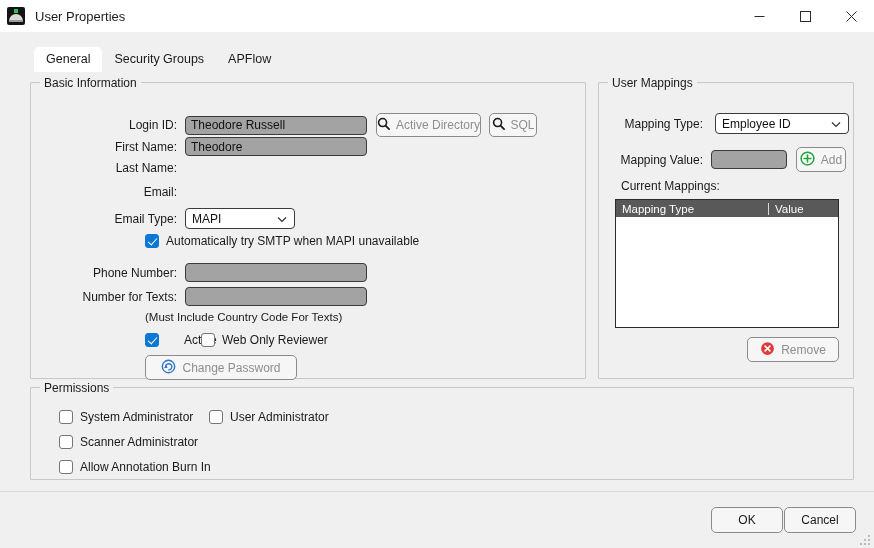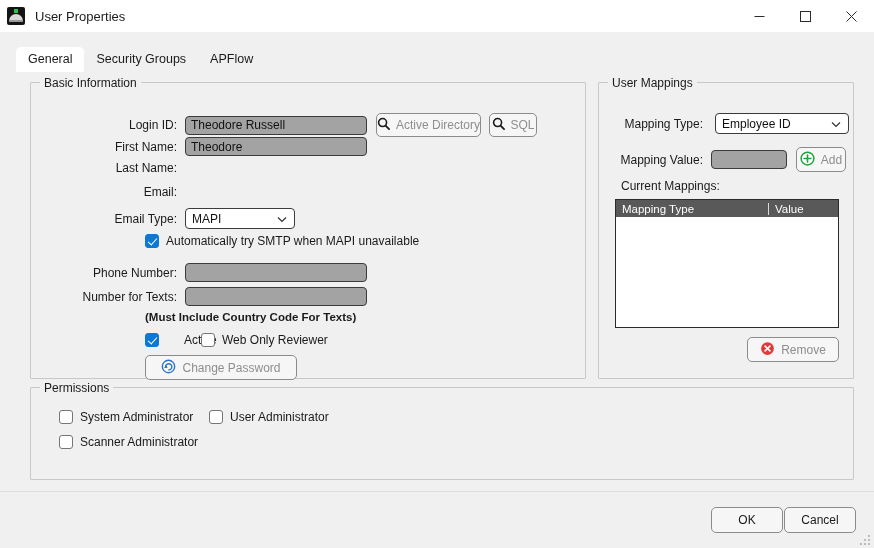--- a/index.html
+++ b/index.html
@@ -70,21 +70,22 @@
   }
   .winbtn svg { display: block; }
 
   
   .tabstrip {
     height: 40px;
     background: #f0f0f0;
     position: relative;
     display: flex;
     align-items: flex-end;
-    padding-left: 16px;
+    padding-left: 26px;
+    margin-left: 8px;
   }
   .tabstrip::after {
     content: "";
     position: absolute;
     left: 0; right: 0; bottom: 0;
     height: 1px;
     background: #d7d7d7;
   }
   .tab {
     padding: 6px 12px 7px 12px;
@@ -348,21 +349,21 @@
     <div class="row" style="left:38px; top:180px;">
       <div class="flabel" style="width:108px;">Phone Number:</div>
       <input class="tinput" style="width: 182px; margin-left: 8px;" value="">
     </div>
 
     <div class="row" style="left:38px; top:204px;">
       <div class="flabel" style="width:108px;">Number for Texts:</div>
       <input class="tinput" style="width: 182px; margin-left: 8px;" value="">
     </div>
 
-    <div class="row hint" style="left:114px; top:228px;font-weight:bold;">(Must Include Country Code For Texts)</div>
+    <div class="row hint" style="left:114px; top:228px;">(Must Include Country Code For Texts)</div>
 
     <div class="row cbrow" style="left:114px; top:250px; gap:25px;">
       <span class="cbox checked"></span>
       <span>Active</span>
     </div>
     <div class="row cbrow" style="left:170px; top:250px; gap:7px;">
       <span class="cbox"></span>
       <span>Web Only Reviewer</span>
     </div>
 
@@ -437,20 +438,24 @@
       <span>System Administrator</span>
     </div>
     <div class="row cbrow" style="left:178px; top:22px;">
       <span class="cbox"></span>
       <span>User Administrator</span>
     </div>
     <div class="row cbrow" style="left:28px; top:47px;">
       <span class="cbox"></span>
       <span>Scanner Administrator</span>
     </div>
+    <div class="row cbrow" style="left:28px; top:72px;">
+      <span class="cbox"></span>
+      <span>Allow Annotation Burn In</span>
+    </div>
   </div>
 
   <div class="footer-sep"></div>
   <div class="footbtn" style="left:711px; top:443px;">OK</div>
   <div class="footbtn" style="left:784px; top:443px;">Cancel</div>
 
   <div class="grip">
     <i style="right:0; bottom:0;"></i>
     <i style="right:4px; bottom:0;"></i>
     <i style="right:8px; bottom:0;"></i>

